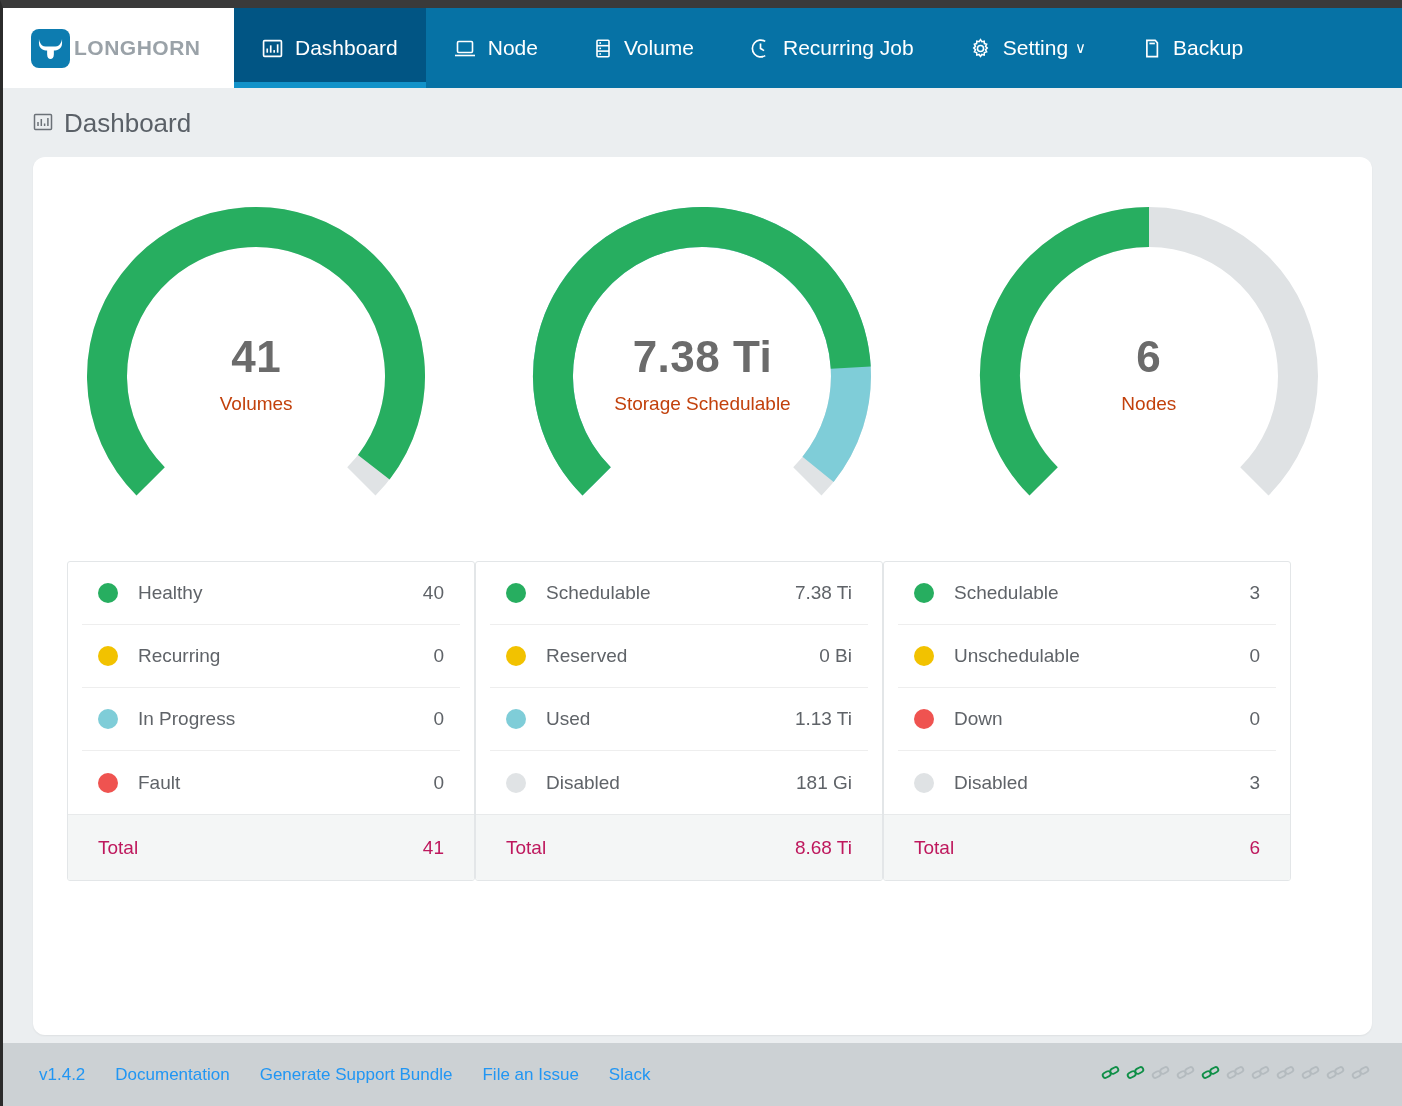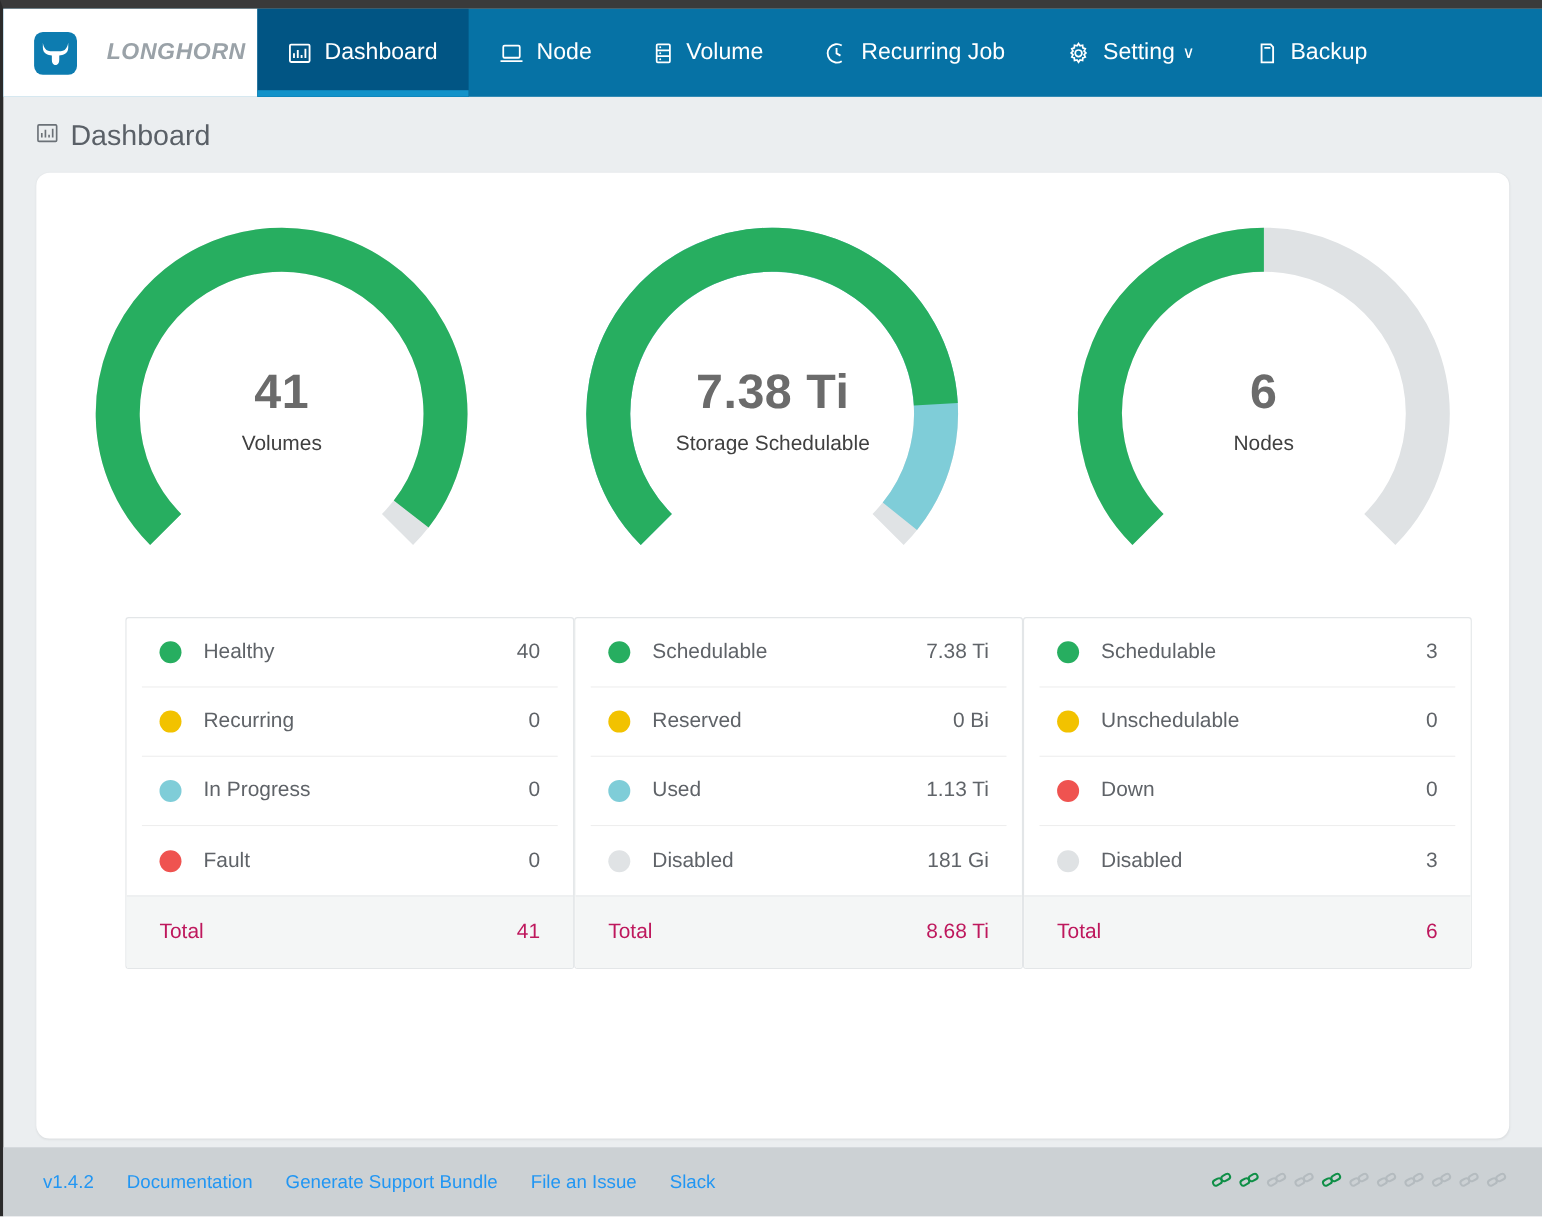--- a/index.html
+++ b/index.html
@@ -21,26 +21,25 @@
   .navbar {
     display: flex;
     align-items: stretch;
     height: 80px;
     background: #0672a5;
     position: relative;
   }
   .brand {
     display: flex;
     align-items: center;
-    gap: 27px;
+    gap: 4px;
     background: #ffffff;
     width: 231px;
     padding-left: 28px;
     flex: 0 0 auto;
-    font-style: italic;
   }
   .brand-logo {
     width: 39px; height: 39px;
     background: #0d7cb0;
     border-radius: 8px;
     display: flex; align-items: center; justify-content: center;
     flex: 0 0 auto;
   }
   .brand-text {
     font-size: 21px;
@@ -113,29 +112,29 @@
   }
   .gauge-value {
     font-size: 44px;
     font-weight: bold;
     color: #6b6b6b;
     line-height: 1.1;
     letter-spacing: 0.5px;
   }
   .gauge-label {
     font-size: 19px;
-    color: #404040;
+    color: #c2410c;
     margin-top: 12px;
     text-align: right;
   }
 
   
   .legends {
     display: flex;
-    justify-content: flex-end;
+    justify-content: flex-start;
     padding: 20px 34px 0 34px;
     align-items: flex-start;
   }
   .legend {
     width: 408px;
     background: #ffffff;
     border: 1px solid #e3e6e8;
     border-radius: 3px;
     overflow: hidden;
   }

